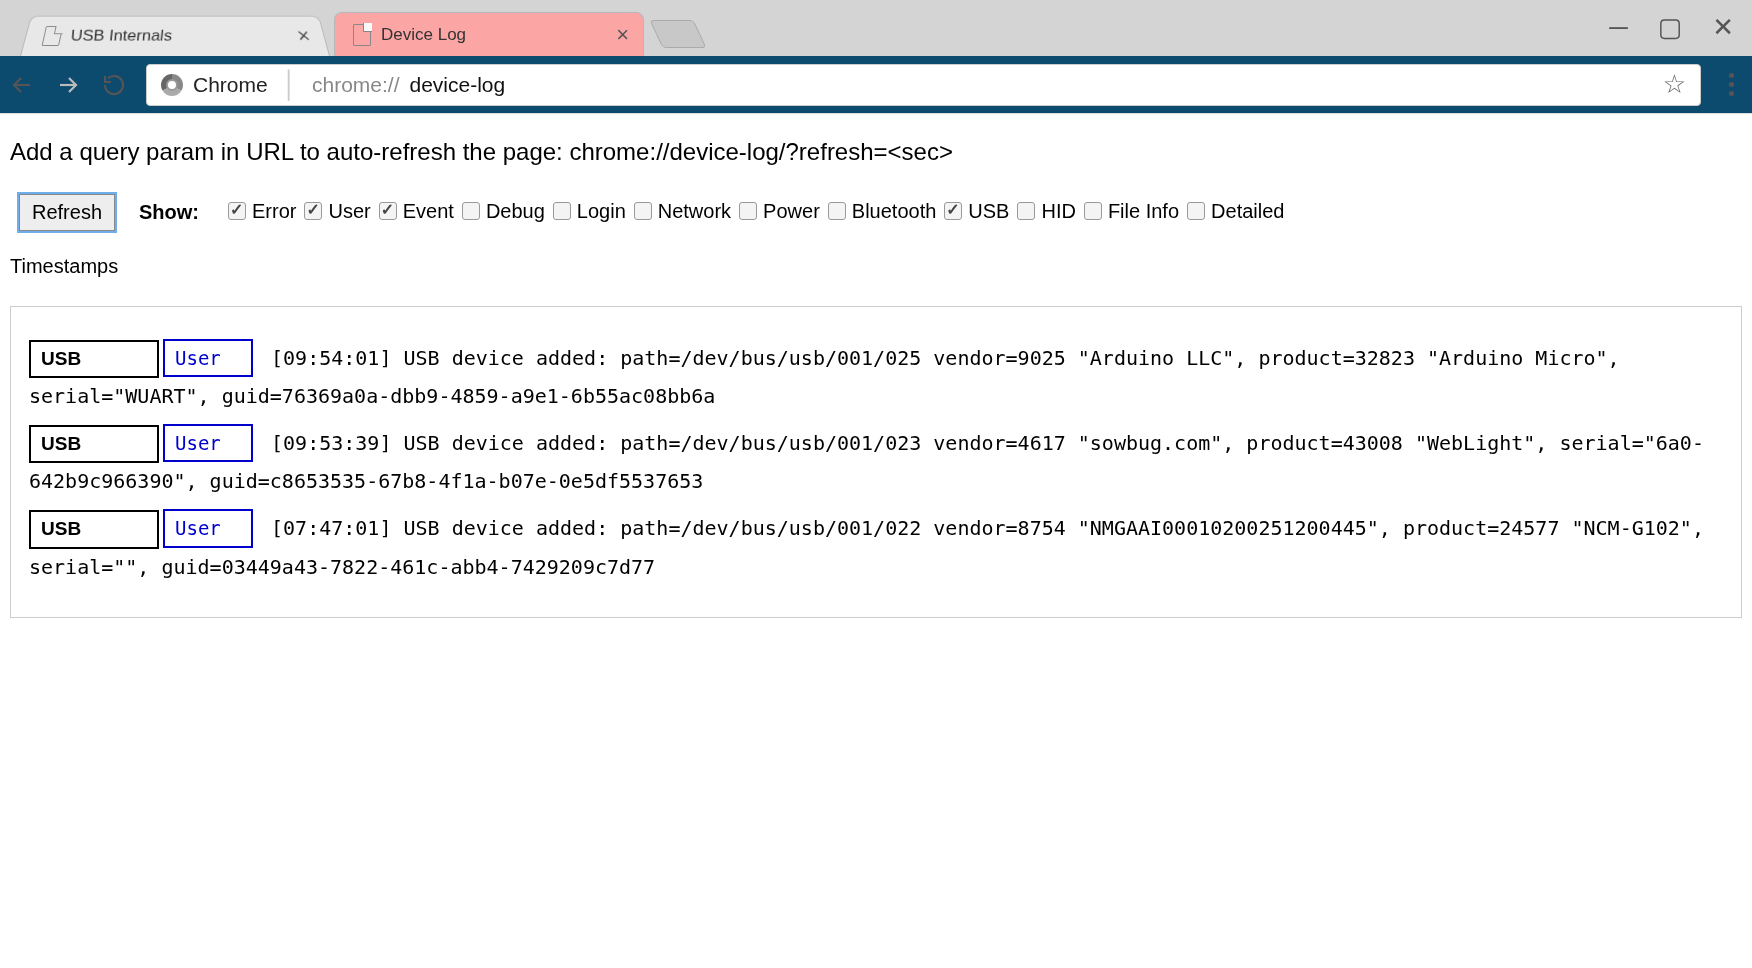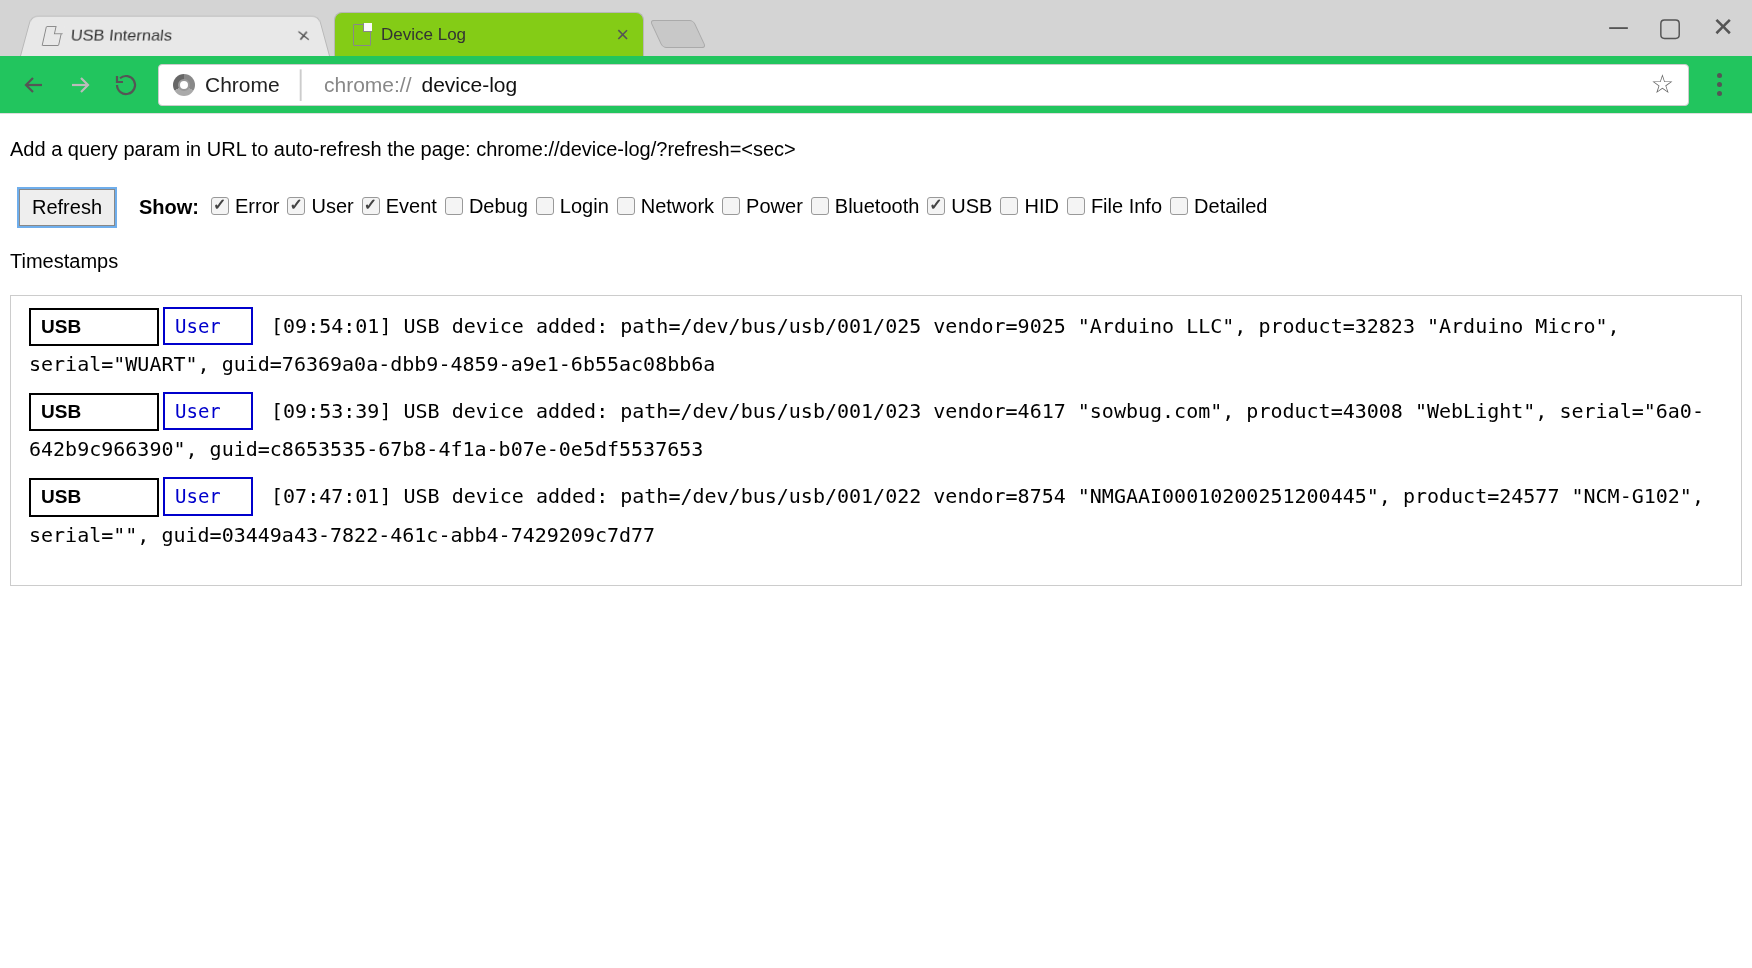--- a/index.html
+++ b/index.html
@@ -41,21 +41,21 @@
       border-top-left-radius: 8px;
       border-top-right-radius: 8px;
       border: 1px solid #b8b8b8;
       border-bottom: none;
       transform: perspective(100px) rotateX(10deg);
       transform-origin: bottom;
       margin-right: 4px;
     }
     .tab.inactive > * { transform: perspective(100px) rotateX(-10deg); }
     .tab.active {
-      background: #84cc16;
+      background: #fca5a5;
       border-top-left-radius: 8px;
       border-top-right-radius: 8px;
       border: 1px solid #b8b8b8;
       border-bottom: none;
       z-index: 2;
     }
     .tab .favicon {
       width: 18px; height: 22px;
       border: 1.5px solid #888;
       border-radius: 1px;
@@ -95,26 +95,26 @@
       right: 18px;
       top: 14px;
       display: flex;
       gap: 30px;
       color: #555;
     }
     .win-controls span { font-size: 26px; line-height: 1; }
 
     
     .toolbar {
-      background: #22c55e;
+      background: #0c4a6e;
       height: 58px;
       border-bottom: 1px solid #ddd;
       display: flex;
       align-items: center;
-      padding: 0 20px;
+      padding: 0 8px;
       gap: 18px;
     }
     .nav-btn {
       width: 28px;
       height: 28px;
       display: flex;
       align-items: center;
       justify-content: center;
       color: #555;
     }
@@ -167,41 +167,41 @@
       background: #555;
       border-radius: 50%;
     }
 
     
     .page {
       padding: 24px 10px 20px 10px;
       font-size: 20px;
       color: #000;
     }
-    .hint { margin-bottom: 28px; font-size: 20px; }
+    .hint { margin-bottom: 28px; font-size: 24px; }
 
     .controls-row {
       display: flex;
       align-items: center;
       flex-wrap: wrap;
       gap: 6px;
       font-size: 20px;
       padding-left: 9px;
     }
     .controls-row-second { margin-top: 24px; font-size: 20px; }
     .refresh-btn {
       background: #eee;
       border: 1px solid #888;
       outline: 2px solid #6faeec;
       padding: 6px 12px;
       font-size: 20px;
       margin-right: 18px;
       cursor: pointer;
     }
-    .show-label { font-weight: 700; margin-right: 6px; }
+    .show-label { font-weight: 700; margin-right: 23px; }
     .cb {
       display: inline-flex;
       align-items: center;
       gap: 6px;
       margin-right: 8px;
     }
     .cb input[type=checkbox] {
       width: 18px; height: 18px;
       appearance: none;
       border: 1px solid #999;
@@ -215,22 +215,22 @@
       position: absolute;
       top: -3px; left: 1px;
       font-size: 16px;
       color: #444;
       font-weight: bold;
     }
 
     
     .log-panel {
       border: 1px solid #ccc;
-      margin-top: 22px;
-      padding: 11px 18px 22px 18px;
+      margin-top: 28px;
+      padding: 32px 18px 22px 18px;
       font-family: "Menlo", "Consolas", monospace;
       font-size: 20px;
       line-height: 1.8;
     }
     .log-entry {
       display: block;
       margin-bottom: 10px;
     }
     .tag {
       display: inline-block;

